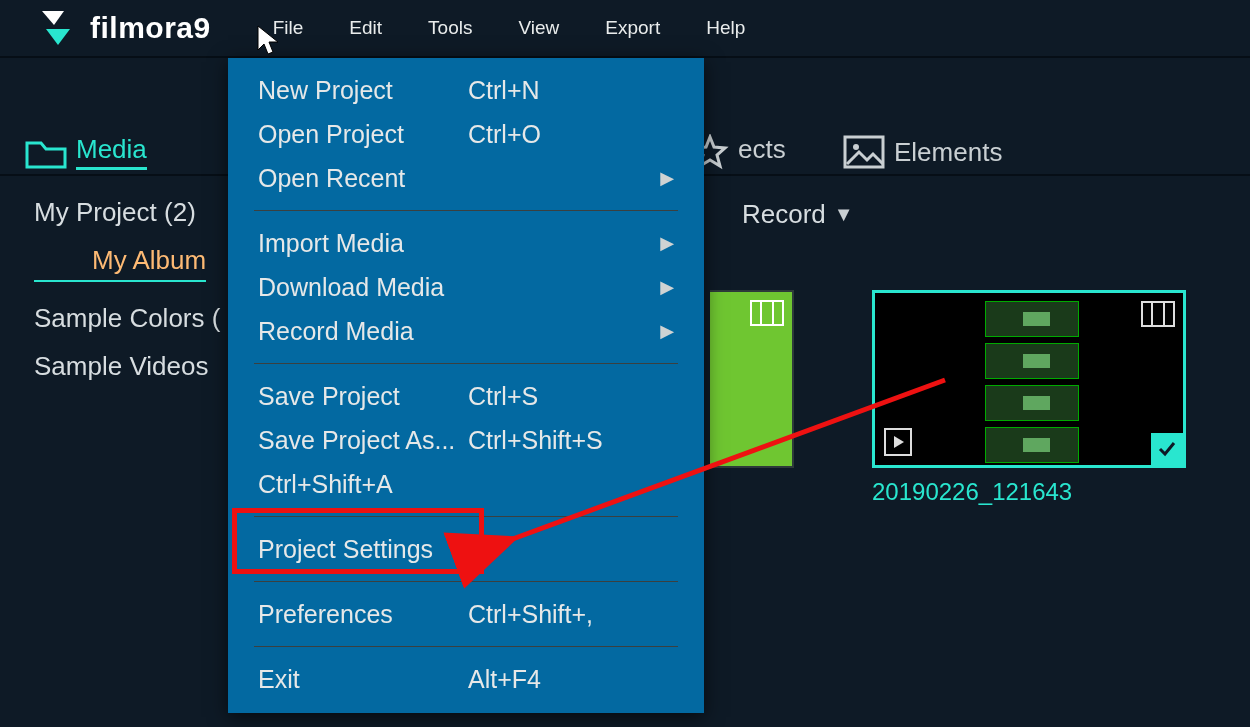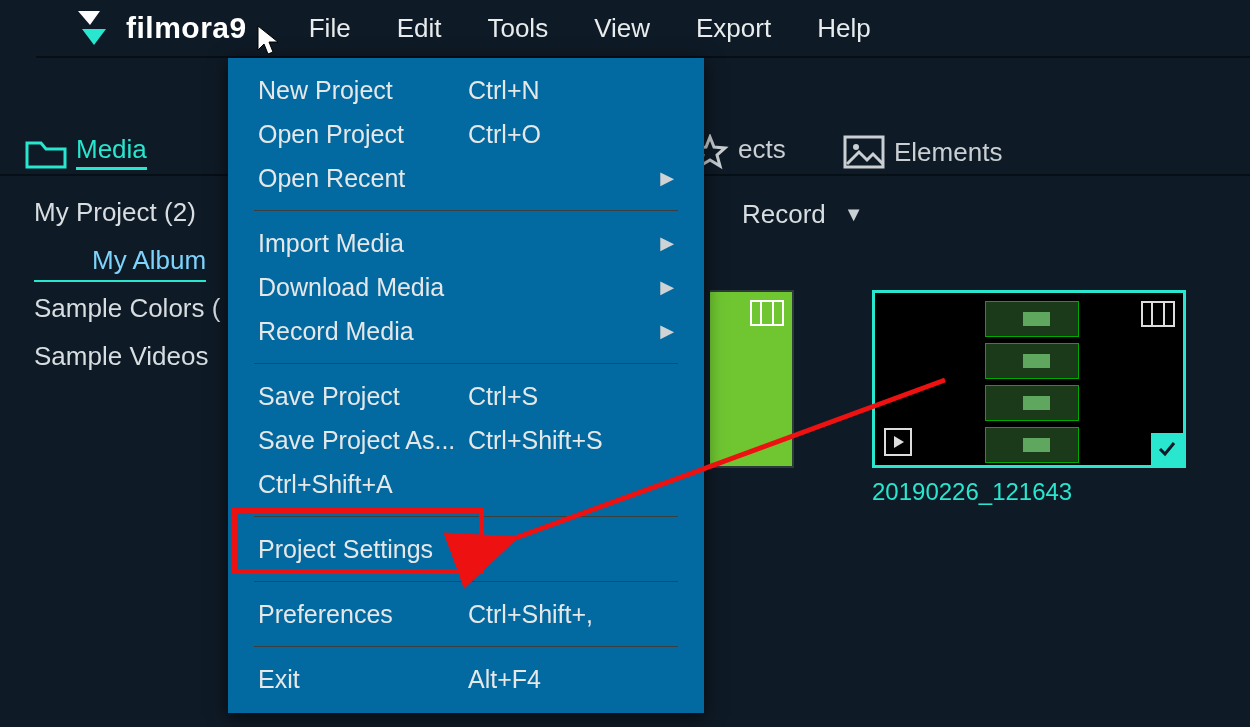--- a/index.html
+++ b/index.html
@@ -11,65 +11,64 @@
     overflow:hidden;
     position:relative;
   }
   
   .menubar{
     height:58px;
     display:flex;
     align-items:center;
     padding-left:40px;
     border-bottom:2px solid #060e16;
-    margin-left:36px;
   }
   .logo{display:flex;align-items:center;gap:8px;}
   .logo-mark svg{display:block;}
   .logo-text{font-size:30px;color:#fff;font-weight:600;letter-spacing:.5px;}
   .menubar-items{display:flex;gap:46px;margin-left:62px;}
-  .menubar-item{font-size:26px;color:#e9ecec;cursor:pointer;}
+  .menubar-item{font-size:19px;color:#e9ecec;cursor:pointer;}
   
   .tabs{
     display:flex;
     align-items:flex-end;
     height:118px;
     padding-left:18px;
     gap:120px;
     border-bottom:2px solid #060e16;
     position:relative;
   }
   .tab{display:flex;align-items:center;justify-content:flex-end;gap:8px;color:#c9cfd2;cursor:pointer;padding-bottom:4px;}
   .tab svg{display:block;}
   .tab-label{font-size:26px;}
   .tab.active{color:#29e6cf;}
   .tab.active .tab-label{border-bottom:3px solid #29e6cf;padding-bottom:2px;}
   
   .tab.clipped{align-items:flex-start;}
   
   .sidebar{position:absolute;left:34px;top:188px;font-size:26px;line-height:48px;}
-  .sidebar .sub{padding-left:58px;color:#7dd3fc;border-bottom:2px solid #29e6cf;display:inline-block;line-height:40px;margin-top:2px;margin-bottom:2px;}
+  .sidebar .sub{padding-left:58px;color:#fdba74;border-bottom:2px solid #29e6cf;display:inline-block;line-height:40px;margin-top:2px;margin-bottom:12px;}
   
   .dropdown{
     position:absolute;
     left:228px; top:58px;
     width:476px;
     background:#0369a1;
     box-shadow:0 4px 18px rgba(0,0,0,.6);
     padding:10px 0 12px;
     z-index:20;
   }
   .drow{display:flex;align-items:center;height:44px;padding:0 30px;font-size:25px;color:#e6e8e8;cursor:pointer;}
   .drow .lab{flex:0 0 210px;}
   .drow .sc{color:#e6e8e8;}
   .drow .arr{margin-left:auto;font-size:18px;color:#cfd3d3;}
   .dsep{height:1px;background:#3a4040;margin:10px 26px;}
   
   .content{position:absolute;left:704px;top:188px;right:0;}
-  .recordbar{display:flex;align-items:center;gap:18px;padding-left:38px;font-size:26px;color:#d7dde0;height:52px;}
+  .recordbar{display:flex;align-items:center;gap:8px;padding-left:38px;font-size:26px;color:#d7dde0;height:52px;}
   .chev{font-size:20px;color:#c9cfd2;}
   .thumbs{display:flex;gap:78px;margin-top:50px;padding-left:8px;}
   .thumb{width:314px;}
   .thumb-img{width:314px;height:178px;background:#000;border:2px solid #2d3a3a;position:relative;overflow:hidden;}
   .thumb.selected .thumb-img{border:3px solid #29e6cf;}
   .cap{color:#29e6cf;font-size:24px;margin-top:10px;}
   .vidbadge{position:absolute;top:8px;right:8px;}
   .vidbadge svg{display:block;}
   .playbadge{position:absolute;bottom:8px;left:8px;}
   .playbadge svg{display:block;}

